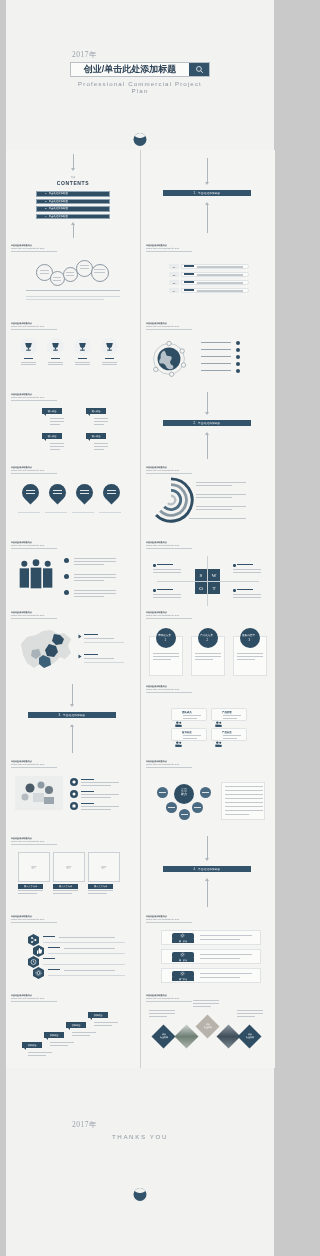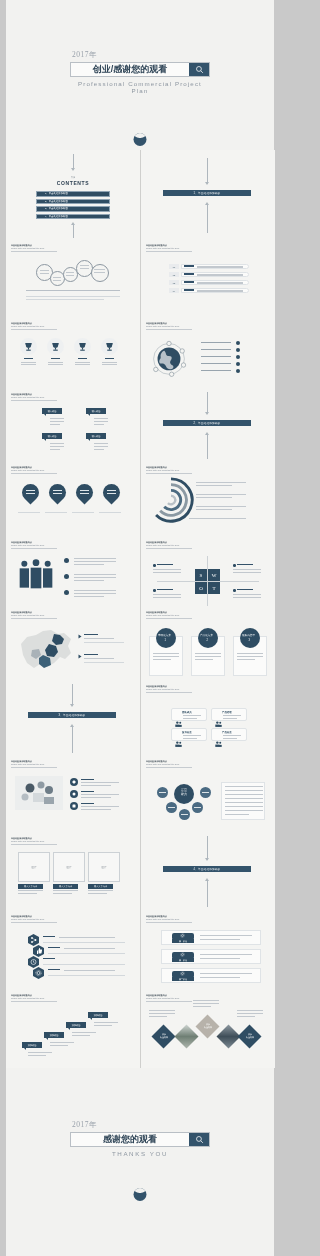--- a/index.html
+++ b/index.html
@@ -85,21 +85,21 @@
 <body>
 
 <div class="edgeL"></div>
 <div class="edgeR"></div>
 <div class="page">
 
   <div class="cover" style="top:0;height:150px;">
     <div class="cover-inner" style="top:50px;width:140px;">
       <div class="year" style="font-size:7.5px;text-align:left;margin-left:2px;">2017年</div>
       <div class="searchbar" style="margin-top:2px;height:15px;">
-        <div class="txt" style="font-size:9px;">创业/感谢您的观看</div>
+        <div class="txt" style="font-size:9px;">创业/单击此处添加标题</div>
         <div class="btn" style="width:20px;">
           <svg class="mag" width="9" height="9" viewBox="0 0 24 24" fill="none" stroke="#ffffff" stroke-width="2">
             <circle cx="10.5" cy="10.5" r="6.5"></circle>
               <line x1="15.4" y1="15.4" x2="21" y2="21"></line>
           </svg>
         </div>
       </div>
       <div class="sub" style="font-size:6.2px;margin-top:3px;">Professional Commercial Project Plan</div>
     </div>
     <div class="badge" style="top:133px;width:13px;height:13px;">
@@ -828,29 +828,20 @@
     <div class="fakeblk lite" style="left:96px;top:20px;width:26px;"></div>
     <div class="fakeblk lite" style="left:96px;top:23px;width:26px;"></div>
     <div class="fakeblk lite" style="left:96px;top:26px;width:18px;"></div>
   </div>
 
   <div class="hr-sep" style="top:1068px;"></div>
 
   <div class="cover" style="top:1068px;height:188px;">
     <div class="cover-inner" style="top:52px;width:140px;">
       <div class="year" style="font-size:7.5px;text-align:left;margin-left:2px;">2017年</div>
-      <div class="searchbar" style="margin-top:2px;height:15px;">
-        <div class="txt" style="font-size:9px;">感谢您的观看</div>
-        <div class="btn" style="width:20px;">
-          <svg class="mag" width="9" height="9" viewBox="0 0 24 24" fill="none" stroke="#ffffff" stroke-width="2">
-            <circle cx="10.5" cy="10.5" r="6.5"></circle>
-              <line x1="15.4" y1="15.4" x2="21" y2="21"></line>
-          </svg>
-        </div>
-      </div>
       <div class="sub" style="font-size:6.2px;margin-top:3px;letter-spacing:1.6px;">THANKS YOU</div>
     </div>
     <div class="badge" style="top:120px;width:13px;height:13px;">
       <div class="cap"></div>
     </div>
   </div>
 
 </div>
 
 </body></html>

